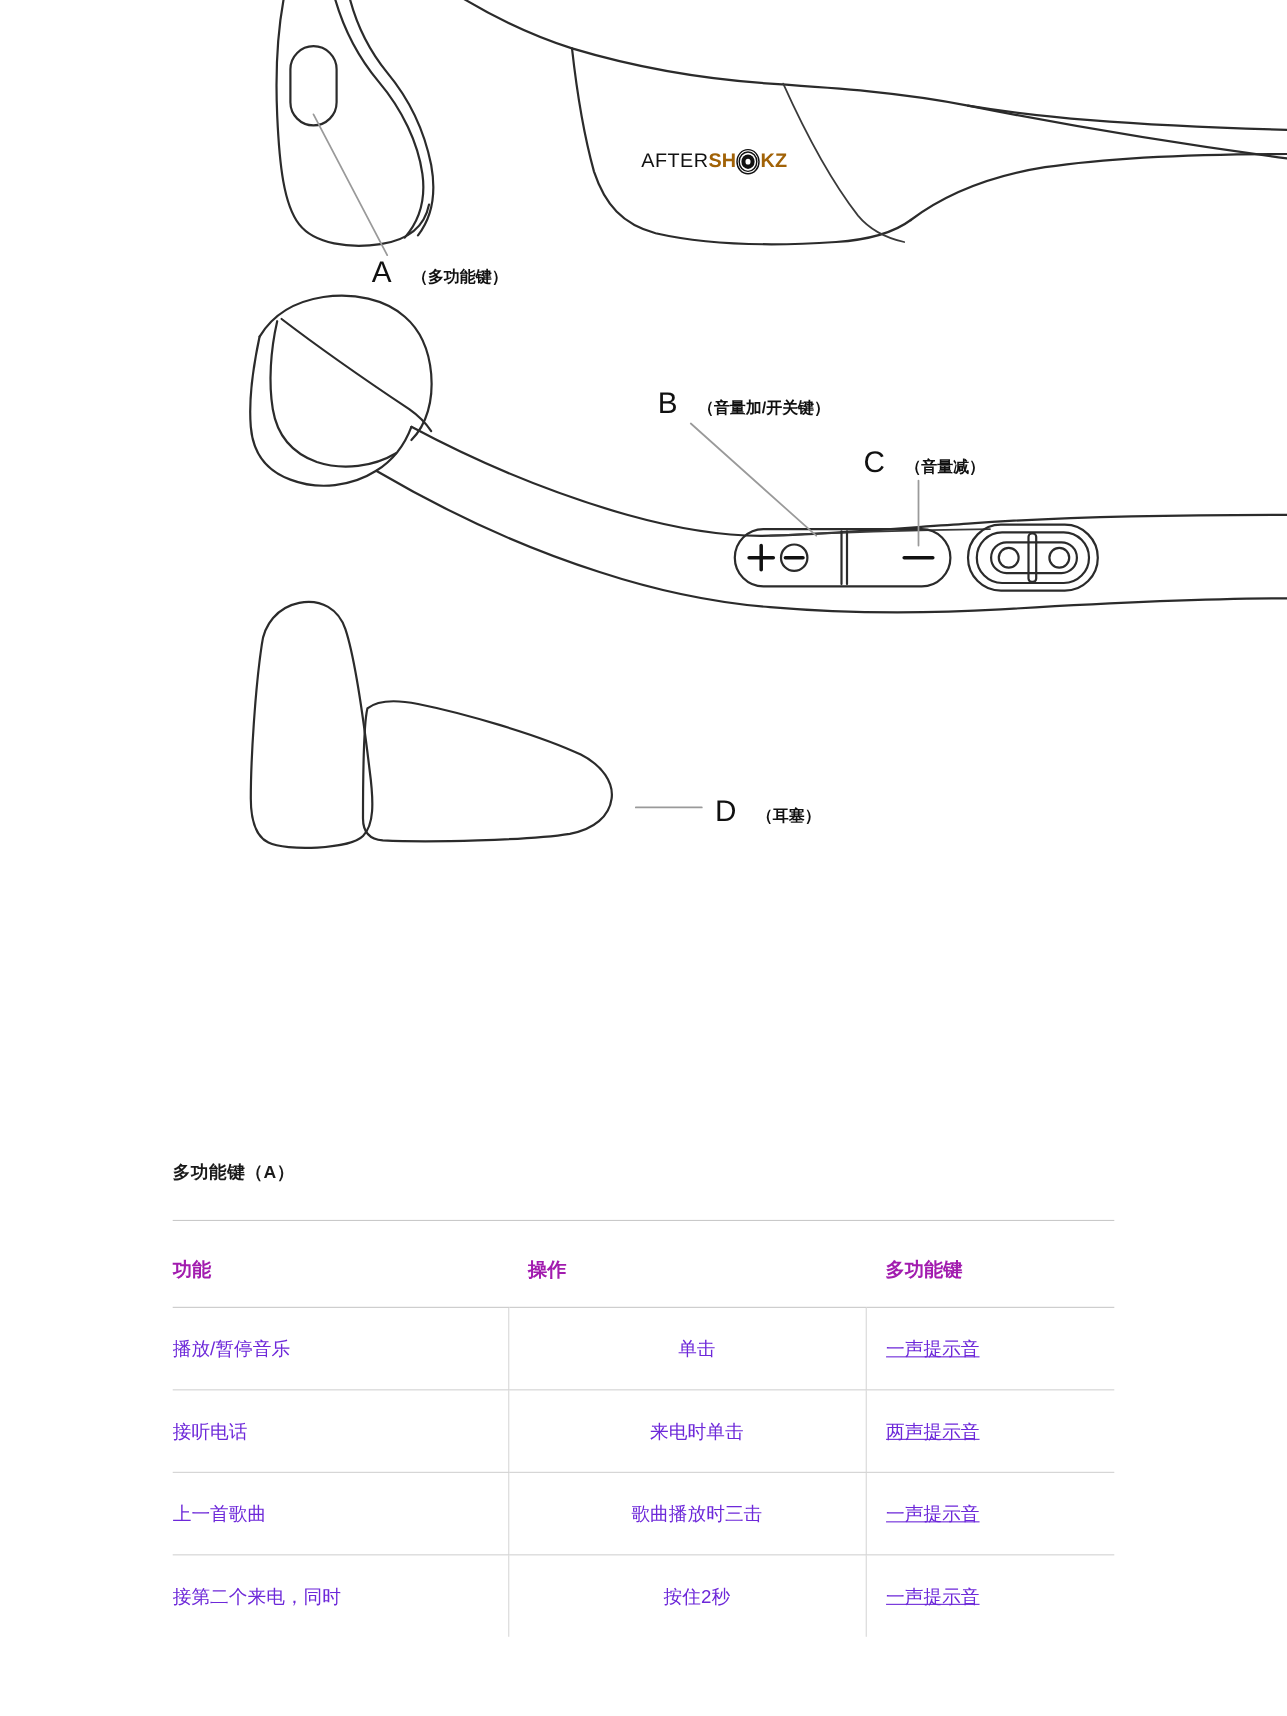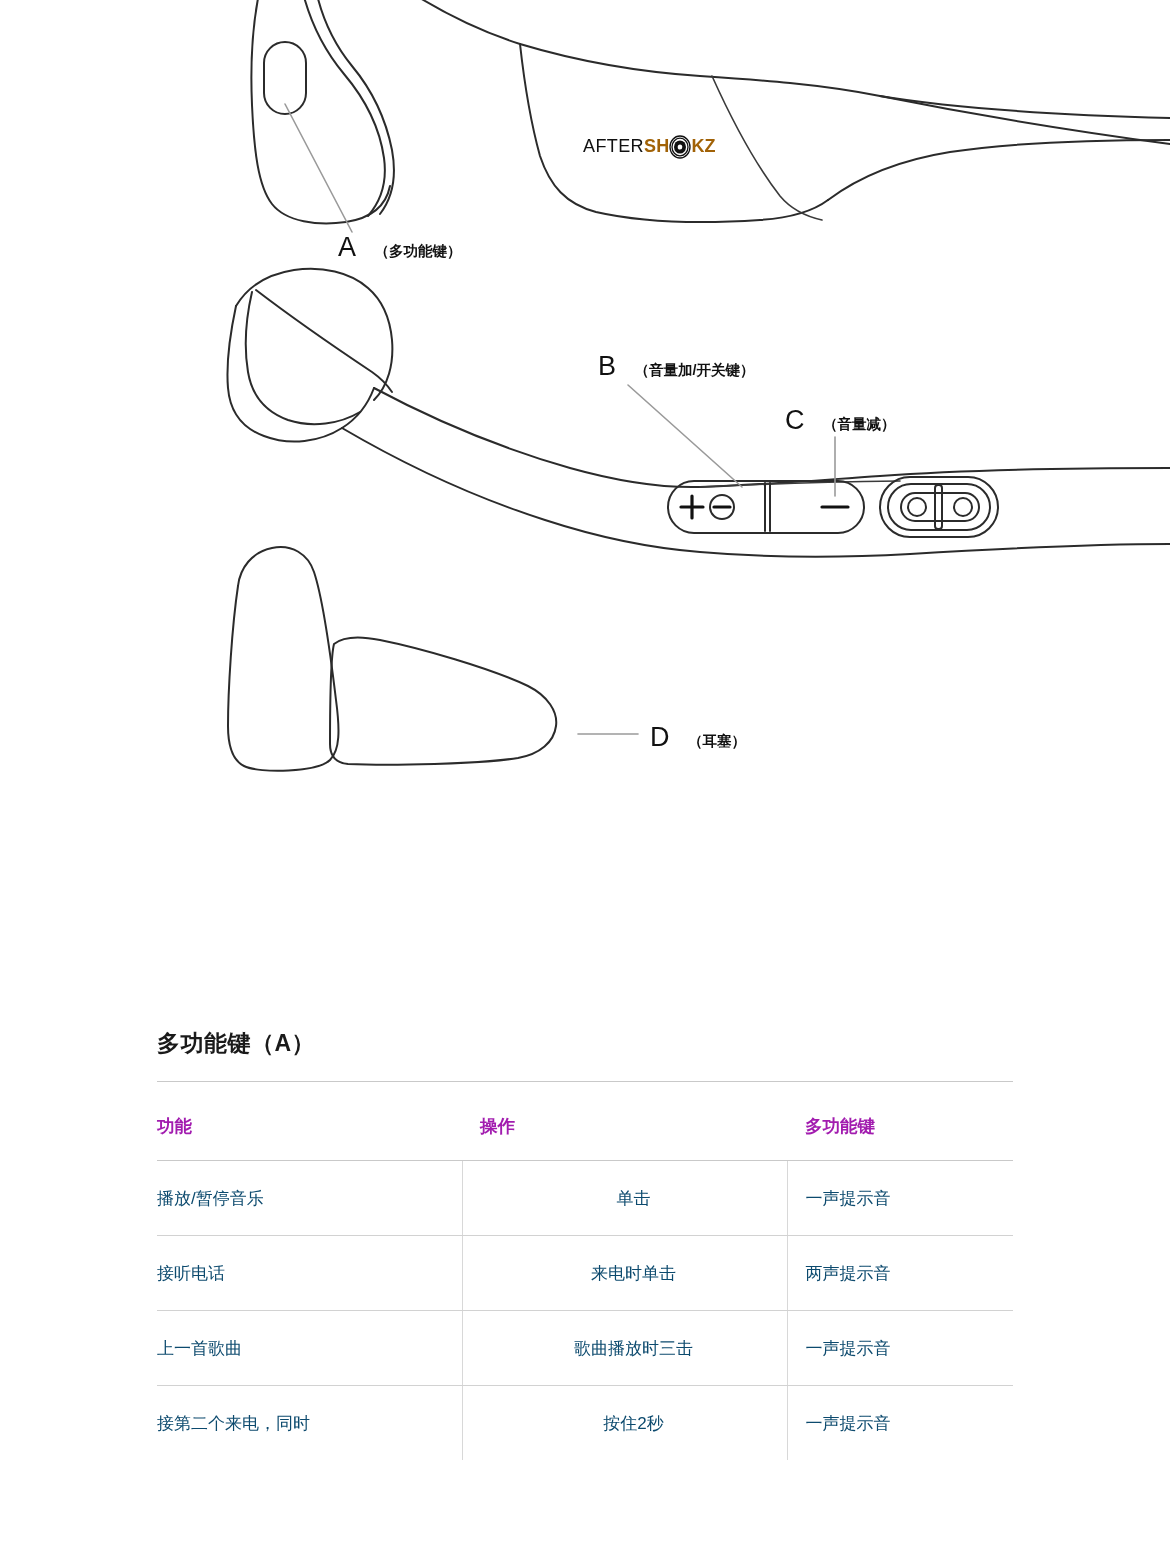--- a/index.html
+++ b/index.html
@@ -118,26 +118,27 @@
   #brand-logo .bl-o-wrap svg { display: block; }
 
   
   #content-section {
     position: absolute;
     left: 157px;
     top: 1028px;
     width: 856px;
   }
   #section-title {
-    font-size: 23px;
+    font-size: 16px;
     font-weight: 700;
     color: #1a1a1a;
     letter-spacing: 0.5px;
-    padding-bottom: 22px;
+    padding-bottom: 32px;
     border-bottom: 1.5px solid #c9c9c9;
+    margin-top: 28px;
   }
   #spec-table {
     width: 100%;
     border-collapse: collapse;
     table-layout: fixed;
     margin-top: 0;
   }
   #spec-table col.c-func { width: 305px; }
   #spec-table col.c-oper { width: 325px; }
   #spec-table col.c-voice { width: 226px; }
@@ -147,30 +148,30 @@
     font-size: 17.5px;
     font-weight: 700;
     color: #a21caf;
     padding: 32px 0 22px 0;
     border-bottom: 1.5px solid #c9c9c9;
     vertical-align: bottom;
   }
   #spec-table td {
     font-size: 17px;
     font-weight: 400;
-    color: #0c4a6e;
+    color: #6d28d9;
     padding: 21px 0 21px 0;
     border-bottom: 1.5px solid #d2d2d2;
     border-right: 1.2px solid #d8d8d8;
     vertical-align: middle;
     height: 32px;
   }
   #spec-table td.col-func { padding-left: 0; }
   #spec-table td.col-oper { padding-left: 18px; text-align: center; }
-  #spec-table td.col-voice { padding-left: 18px; border-right: none; }
+  #spec-table td.col-voice { padding-left: 18px; border-right: none; text-decoration: underline; }
   #spec-table th.col-oper { padding-left: 18px; }
   #spec-table th.col-voice { padding-left: 18px; }
   #spec-table tr:last-child td { border-bottom: none; }
   #spec-table th.col-func { border-right: none; }
 </style>
 </head>
 <body>
 
 <div id="diagram-area">
 

